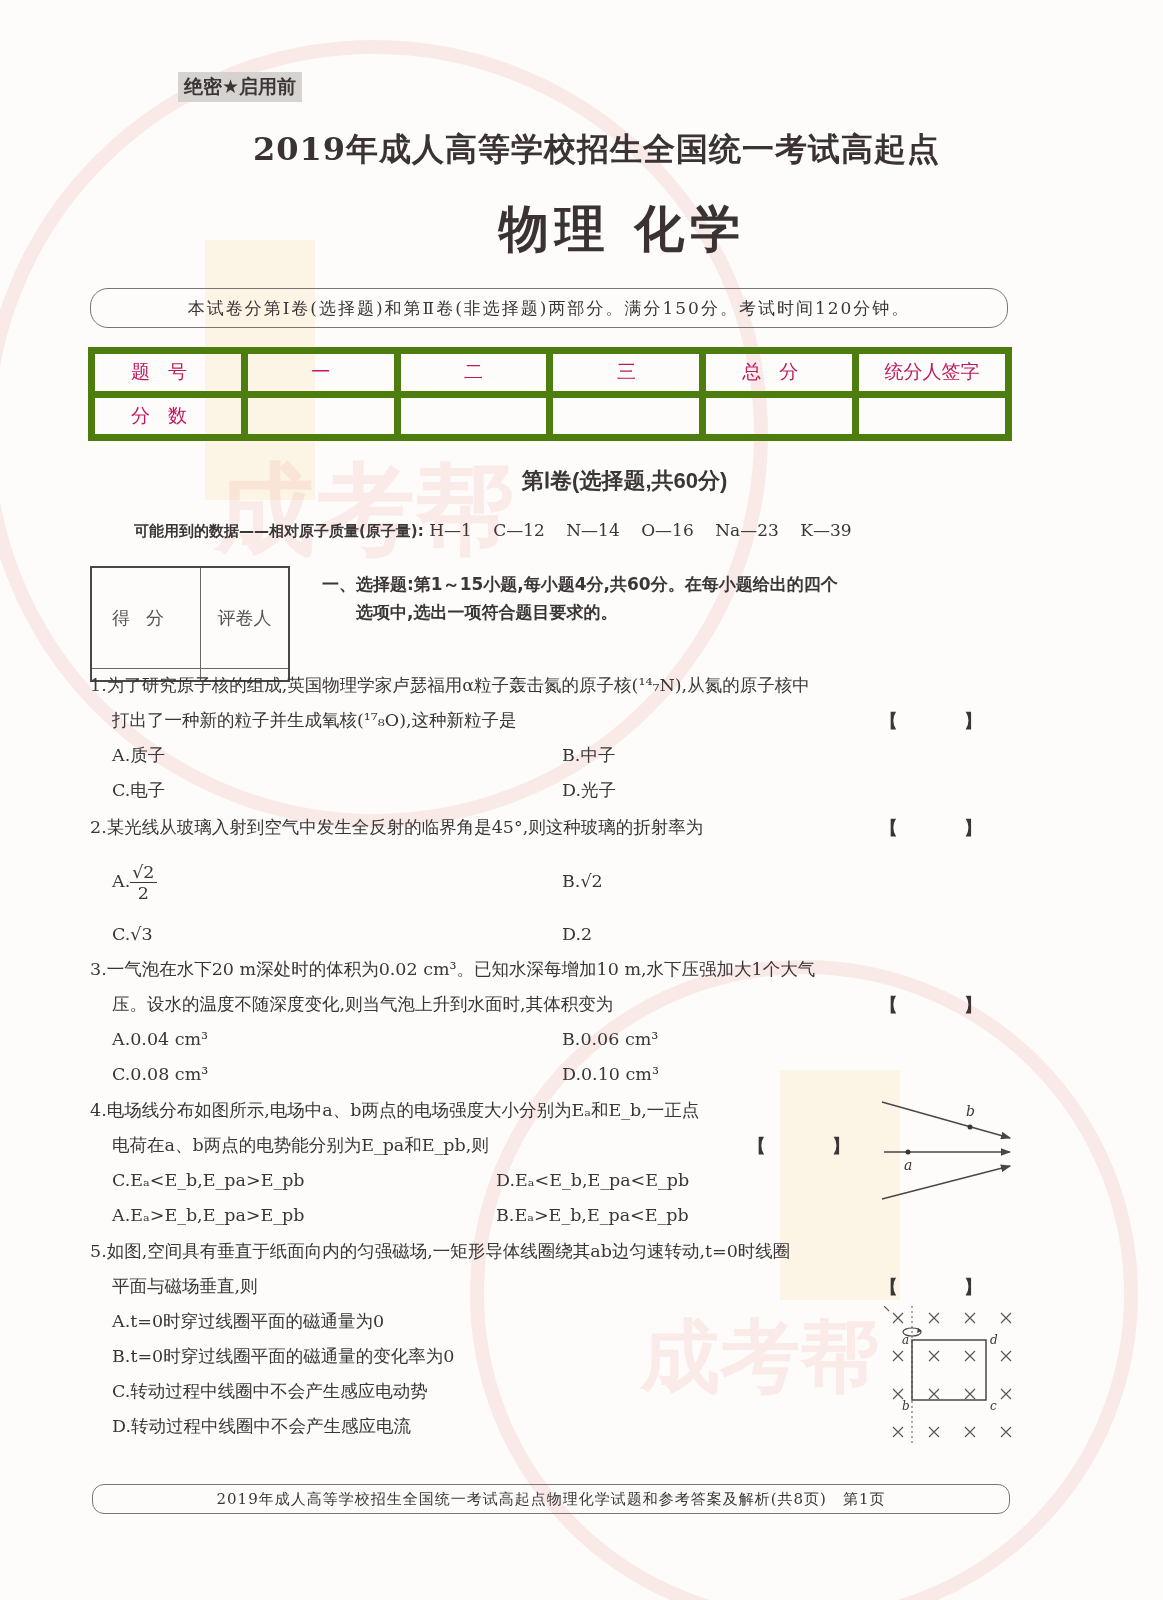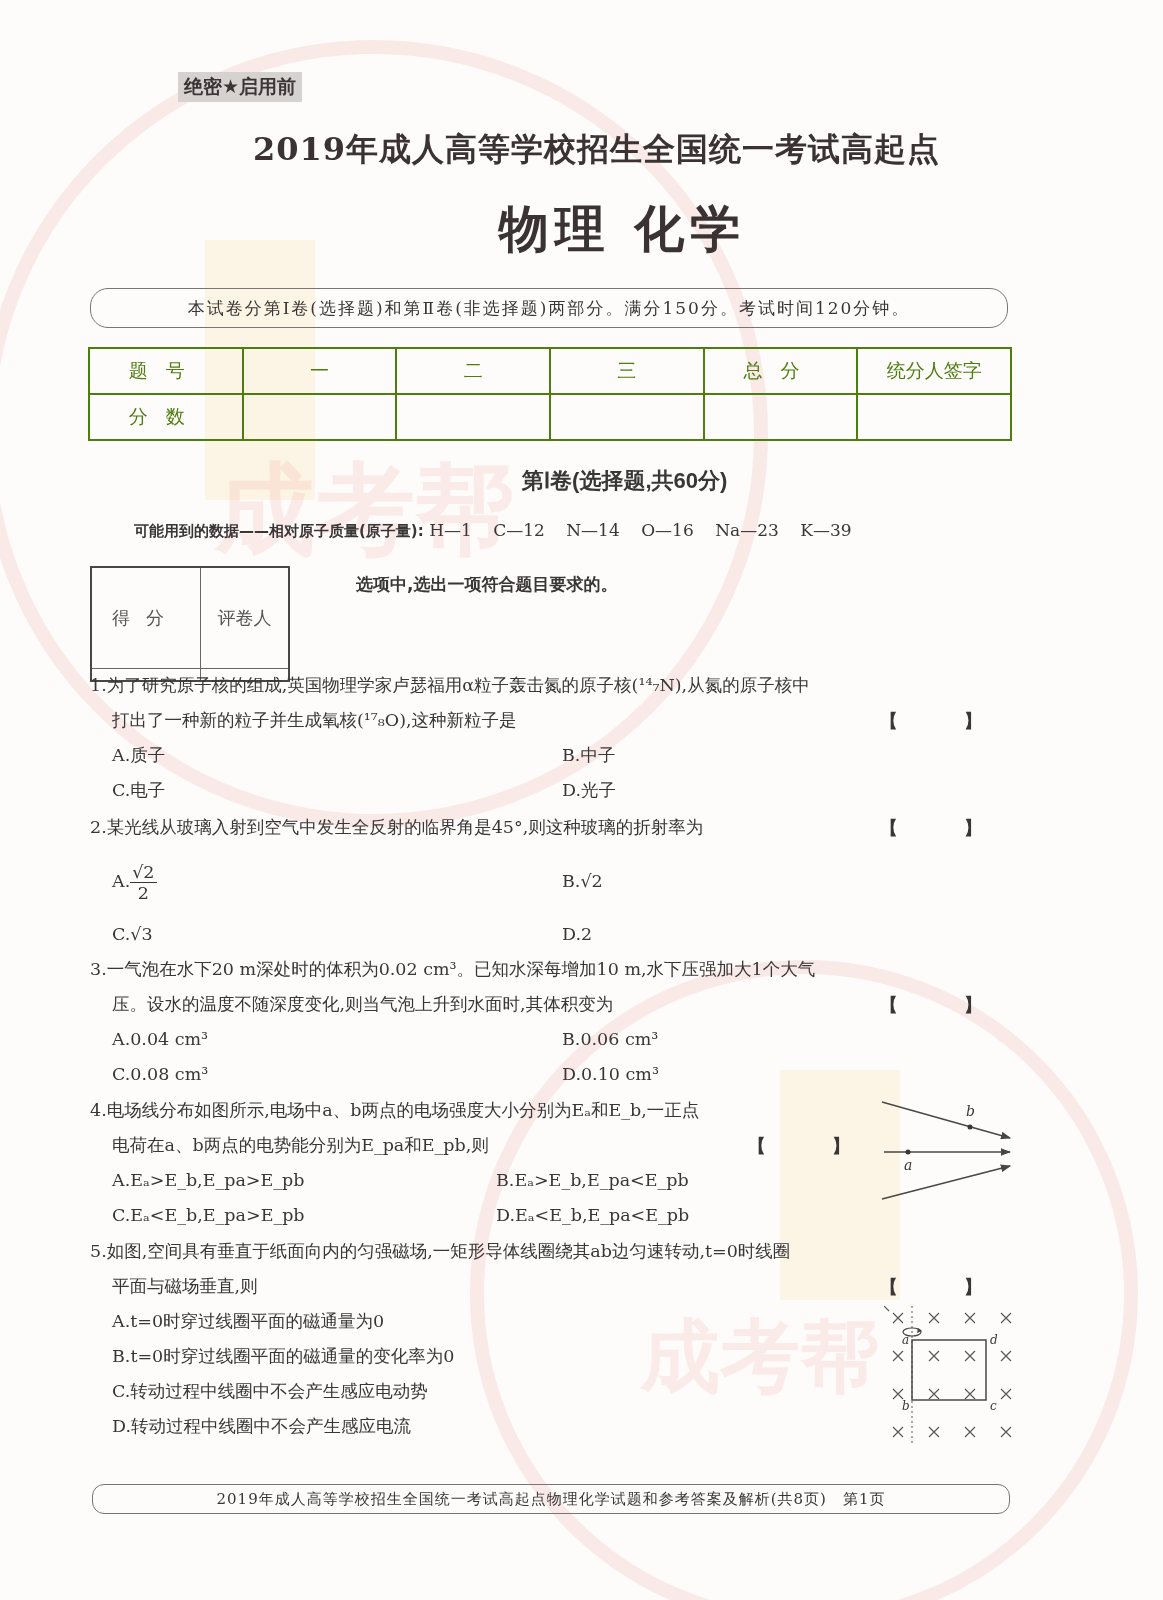--- a/index.html
+++ b/index.html
@@ -54,22 +54,22 @@
     border: 1.5px solid #7a7575; border-radius: 18px;
     display: flex; align-items: center; justify-content: center;
     font-size: 17px; letter-spacing: 2px;
   }
   table.score {
     position: absolute; left: 88px; top: 347px; width: 924px; height: 94px;
     border-collapse: collapse; border: 2px solid #4a4546;
     font-size: 19px;
   }
   table.score td {
-    border: 2px solid #4d7c0f; text-align: center; width: 16.3%;
-    color: #4d7c0f;
+    border: 7px solid #4d7c0f; text-align: center; width: 16.3%;
+    color: #be185d;
   }
   table.score td.spaced { letter-spacing: 18px; }
   .part-title {
     position: absolute; left: 0; right: 0; top: 466px; text-align: center;
     padding-left: 50px;
     font-family: Liberation Sans, sans-serif; font-size: 22px; font-weight: bold; margin-left: 36px;
   }
   .atomic {
     position: absolute; left: 134px; top: 520px;
     font-size: 17px;
@@ -171,20 +171,21 @@
     <td>评卷人</td>
   </tr>
   <tr>
     <td></td>
     <td></td>
   </tr>
 </tbody>
   </table>
 
 <div class="sec-head">
+  <div>一、选择题:第1～15小题,每小题4分,共60分。在每小题给出的四个</div>
   <div class="l2">选项中,选出一项符合题目要求的。</div>
 </div>
 
 <div class="q" style="top:668px">
   <div class="line">
     <span>1.</span><span>为了研究原子核的组成,英国物理学家卢瑟福用α粒子轰击氮的原子核(¹⁴₇N),从氮的原子核中</span>
   </div>
   <div class="line indent">
     <span>打出了一种新的粒子并生成氧核(¹⁷₈O),这种新粒子是</span>
     <span class="bracket">【 】</span>
@@ -236,26 +237,26 @@
 
 <div class="q" style="top:1093px; width:790px;">
   <div class="line">
     <span>4.</span><span>电场线分布如图所示,电场中a、b两点的电场强度大小分别为Eₐ和E_b,一正点</span>
   </div>
   <div class="line indent">
     <span>电荷在a、b两点的电势能分别为E_pa和E_pb,则</span>
     <span class="bracket">【 】</span>
   </div>
   <div class="opts">
+      <span class="opt">C.Eₐ&lt;E_b,E_pa&gt;E_pb</span>
+      <span class="opt">D.Eₐ&lt;E_b,E_pa&lt;E_pb</span>
+    </div>
+  <div class="opts">
       <span class="opt">A.Eₐ&gt;E_b,E_pa&gt;E_pb</span>
       <span class="opt">B.Eₐ&gt;E_b,E_pa&lt;E_pb</span>
-    </div>
-  <div class="opts">
-      <span class="opt">C.Eₐ&lt;E_b,E_pa&gt;E_pb</span>
-      <span class="opt">D.Eₐ&lt;E_b,E_pa&lt;E_pb</span>
     </div>
 </div>
 
 <div class="fig-field">
   <svg width="140" height="110" viewBox="0 0 140 110">
     <defs>
       <marker id="ah" markerWidth="8" markerHeight="6" refX="7" refY="3" orient="auto">
         <path d="M0,0 L8,3 L0,6 z" fill="#4a4546"></path>
       </marker>
     </defs>

